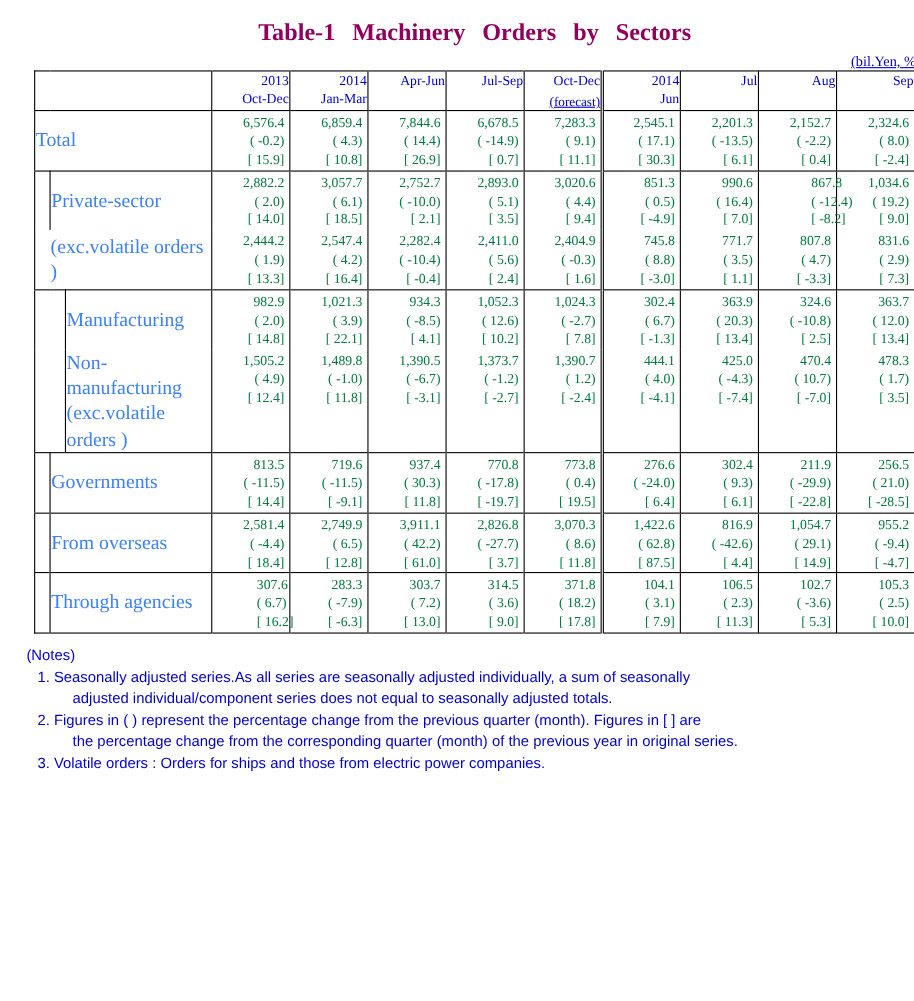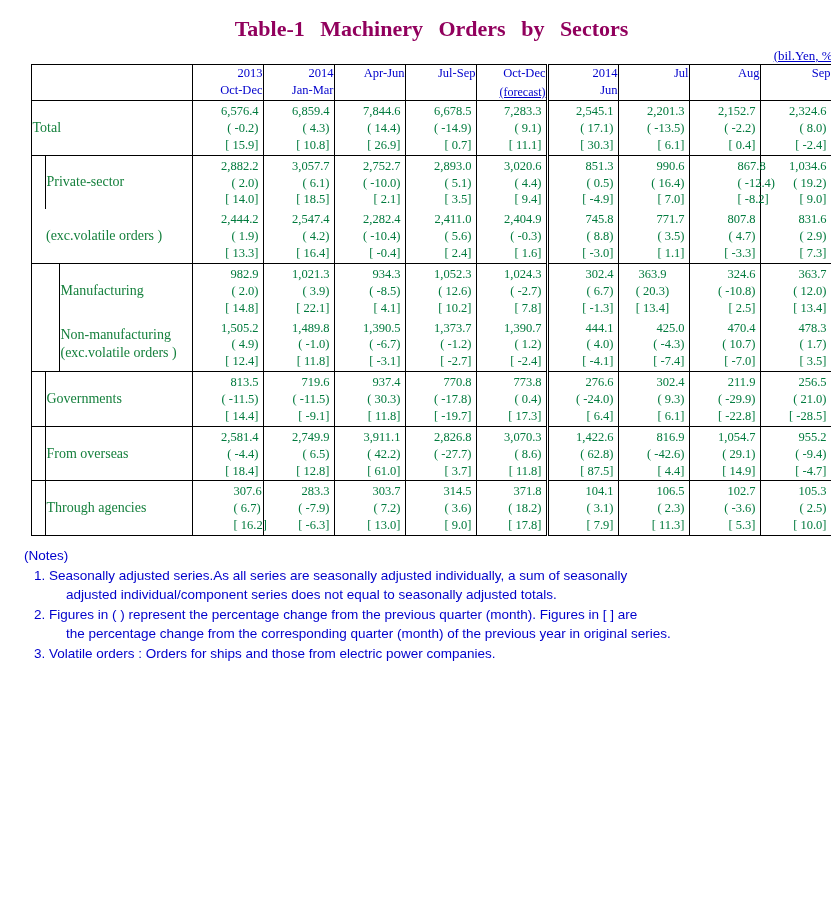--- a/index.html
+++ b/index.html
@@ -83,26 +83,26 @@
   .sec-border-top td { border-top: 1px solid #000; }
 
   
   td.stub-ind {
     border-right: none;
     width:14px;
   }
   td.stub-ind.br { border-right: 1px solid #000; }
   td.stub-ind.bt { border-top: 1px solid #000; }
   td.stub-label {
-    color: #15803d;
+    color: #3b82f6;
     vertical-align: middle;
     padding: 2px 2px 2px 4px;
     border-right: 1.5px solid #000;
     line-height: 1.3;
-    font-size: 14px;
+    font-size: 18px;
   }
 
   
   .notes {
     margin: 10px 0 0 6px;
     color: #0000cc;
     font-size: 13.5px;
     line-height: 1.45;
     font-family: "MS PGothic","Arial",sans-serif;
   }
@@ -347,21 +347,21 @@
         <td class="datacell" style="border-top: 1px solid rgb(0, 0, 0);">
           <span class="v">1,024.3</span>
           <span class="p1">( -2.7)</span>
           <span class="p2">[ 7.8]</span>
         </td>
         <td class="datacell dbl-left" style="border-top: 1px solid rgb(0, 0, 0);">
           <span class="v">302.4</span>
           <span class="p1">( 6.7)</span>
           <span class="p2">[ -1.3]</span>
         </td>
-        <td class="datacell" style="border-top: 1px solid rgb(0, 0, 0); text-align: center;">
+        <td class="datacell" style="border-top: 1px solid rgb(0, 0, 0);">
           <span class="v">363.9</span>
           <span class="p1">( 20.3)</span>
           <span class="p2">[ 13.4]</span>
         </td>
         <td class="datacell" style="border-top: 1px solid rgb(0, 0, 0);">
           <span class="v">324.6</span>
           <span class="p1">( -10.8)</span>
           <span class="p2">[ 2.5]</span>
         </td>
         <td class="datacell" style="border-top: 1px solid rgb(0, 0, 0);">
@@ -442,21 +442,21 @@
           <span class="p2">[ 11.8]</span>
         </td>
         <td class="datacell" style="border-top: 1px solid rgb(0, 0, 0);">
           <span class="v">770.8</span>
           <span class="p1">( -17.8)</span>
           <span class="p2">[ -19.7]</span>
         </td>
         <td class="datacell" style="border-top: 1px solid rgb(0, 0, 0);">
           <span class="v">773.8</span>
           <span class="p1">( 0.4)</span>
-          <span class="p2">[ 17.3]</span>
+          <span class="p2">[ 19.5]</span>
         </td>
         <td class="datacell dbl-left" style="border-top: 1px solid rgb(0, 0, 0);">
           <span class="v">276.6</span>
           <span class="p1">( -24.0)</span>
           <span class="p2">[ 6.4]</span>
         </td>
         <td class="datacell" style="border-top: 1px solid rgb(0, 0, 0);">
           <span class="v">302.4</span>
           <span class="p1">( 9.3)</span>
           <span class="p2">[ 6.1]</span>

